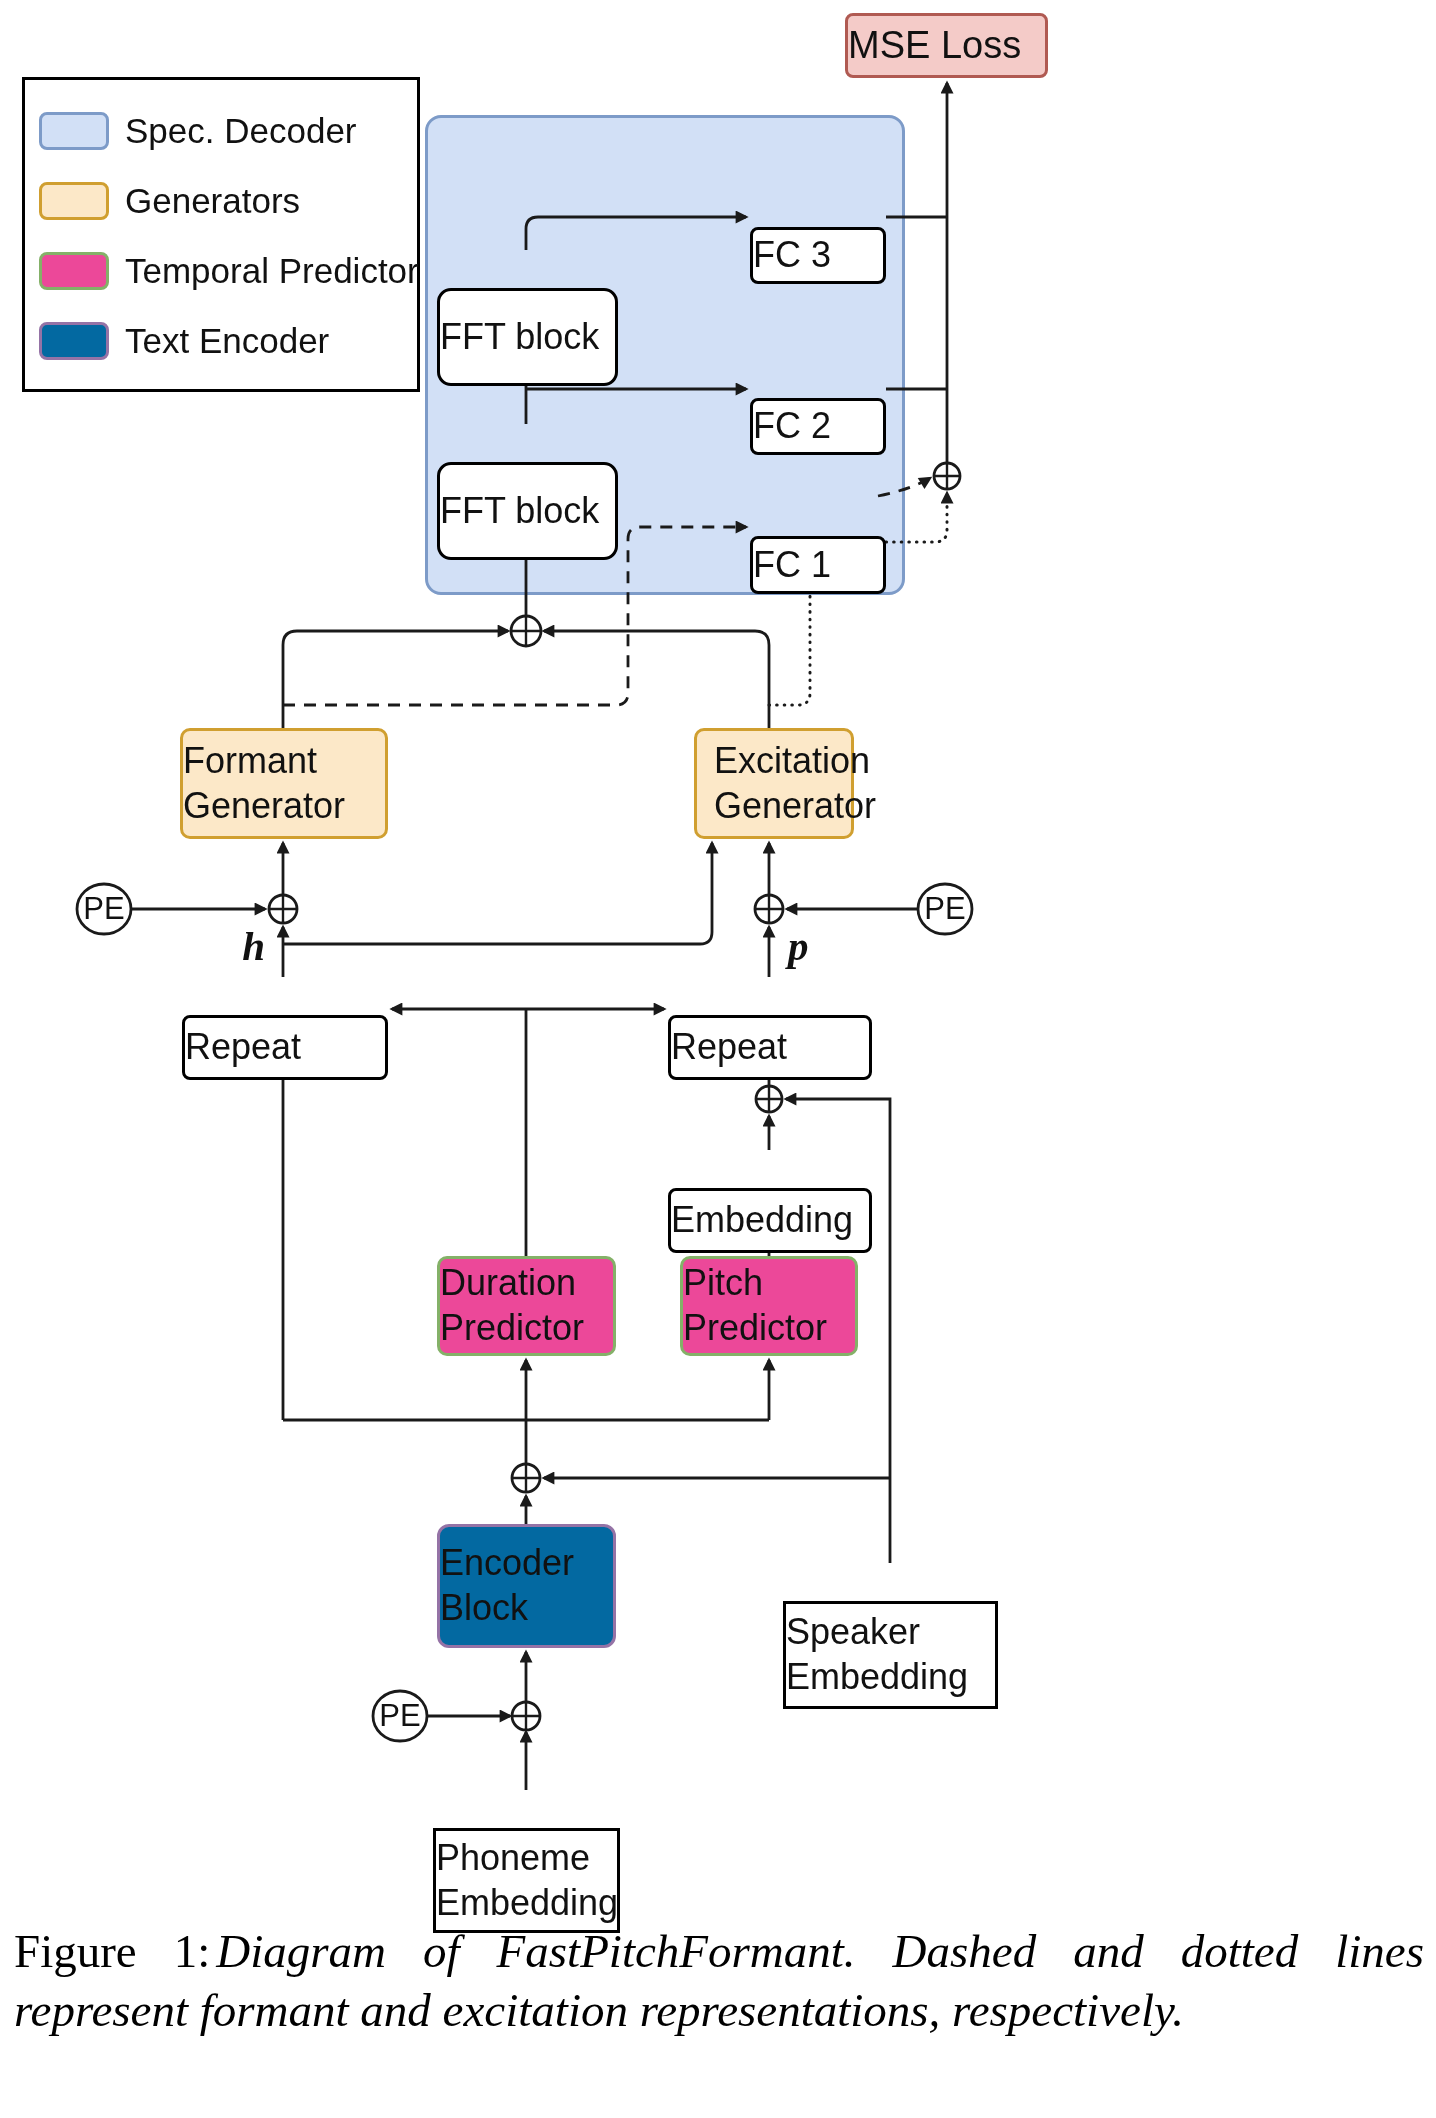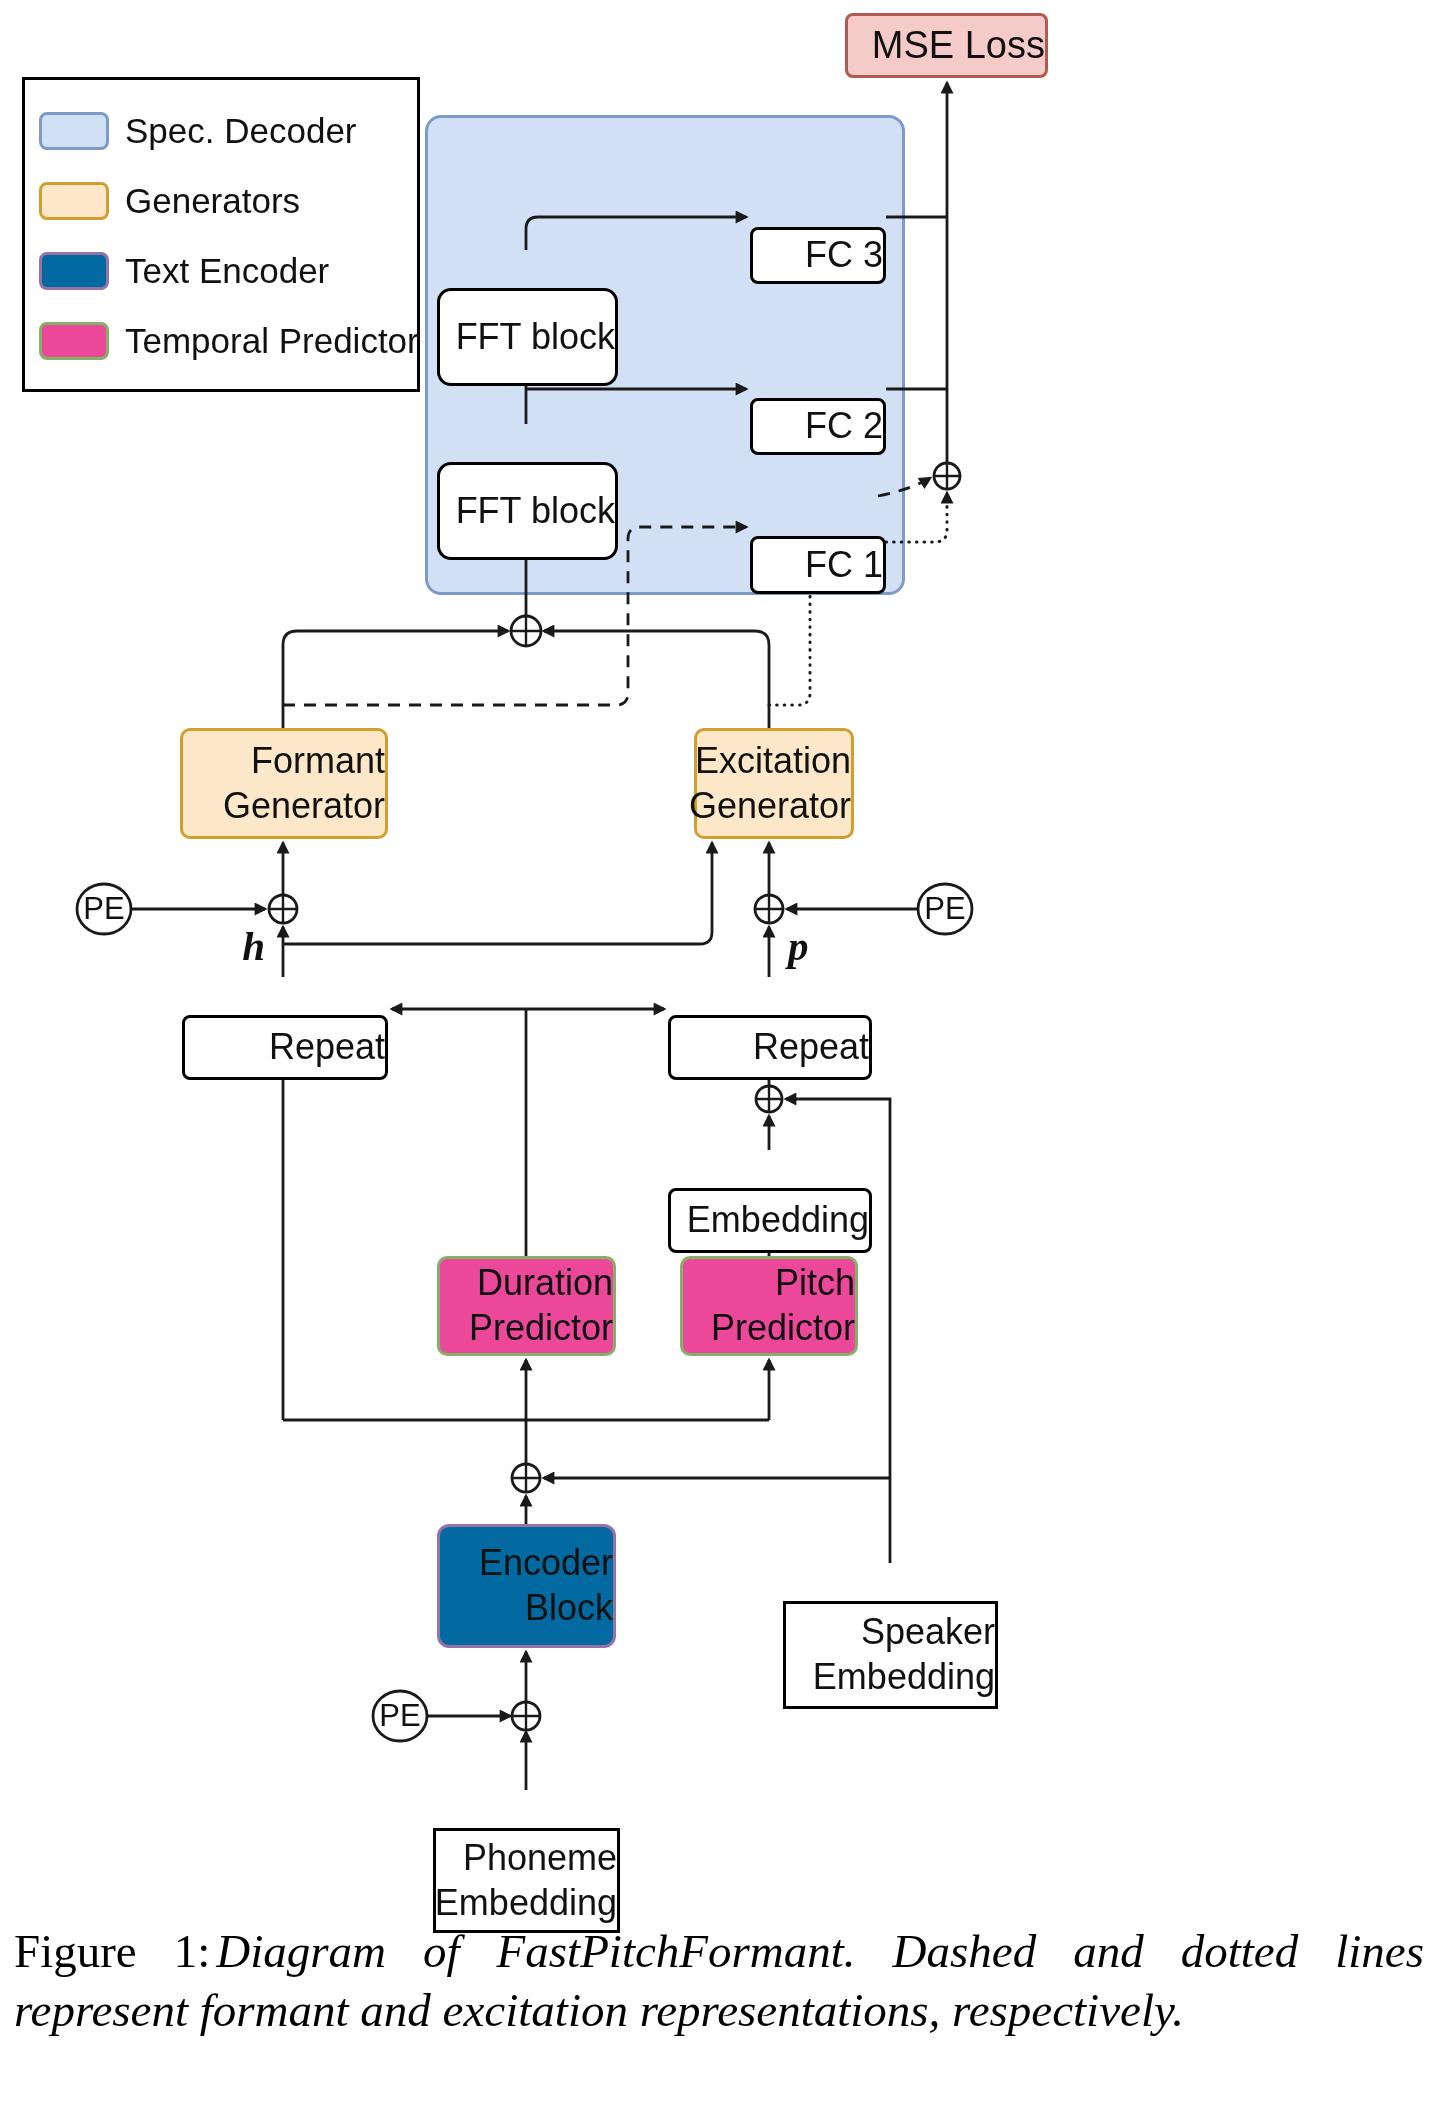--- a/index.html
+++ b/index.html
@@ -6,21 +6,21 @@
   html,body { background:#ffffff; }
   body { font-family:"Liberation Sans", sans-serif; color:#111; }
   .stage { position:relative; width:1436px; height:2118px; background:#ffffff; overflow:hidden; }
 
   
   .bg-layer   { position:absolute; z-index:1; }
   svg.wires   { position:absolute; left:0; top:0; z-index:2; }
   .box, .floating-label, .legend, .caption { z-index:3; }
 
   
-  .box { position:absolute; display:flex; flex-direction:column; align-items:flex-end; justify-content:center;
+  .box { position:absolute; display:flex; flex-direction:column; align-items:flex-start; justify-content:center;
          text-align:center; font-size:36px; line-height:1.24; color:#111; }
   .box span { display:block; }
 
   .white  { background:#ffffff; border:3px solid #000; border-radius:10px;margin-top:38px; }
   .sq     { border-radius:0; }
   .r8     { border-radius:8px; }
   .r14    { border-radius:14px; }
   .blue   { background:#d2e0f6; border:3px solid #7d9bc8; border-radius:16px; }
   .orange { background:#fce8c8; border:3px solid #d09f30; border-radius:10px; }
   .green  { background:#ec4899; border:3px solid #84b168; border-radius:10px; }
@@ -162,26 +162,26 @@
   <div class="legend">
     <div class="lg-row">
       <div class="lg-swatch blue"></div>
       <span class="lg-label">Spec. Decoder</span>
     </div>
     <div class="lg-row">
       <div class="lg-swatch orange"></div>
       <span class="lg-label">Generators</span>
     </div>
     <div class="lg-row">
+      <div class="lg-swatch green"></div>
+      <span class="lg-label">Temporal Predictor</span>
+    </div>
+    <div class="lg-row">
       <div class="lg-swatch purple"></div>
       <span class="lg-label">Text Encoder</span>
-    </div>
-    <div class="lg-row">
-      <div class="lg-swatch green"></div>
-      <span class="lg-label">Temporal Predictor</span>
     </div>
   </div>
 
   <div class="decoder-title">Spec. Decoder</div>
 
   <div class="box white r14" style="left:437px; top:250px; width:181px; height:98px;">
     <span>FFT block</span>
   </div>
   <div class="box white r8" style="left:750px; top:189px; width:136px; height:57px;">
     <span>FC 3</span>

